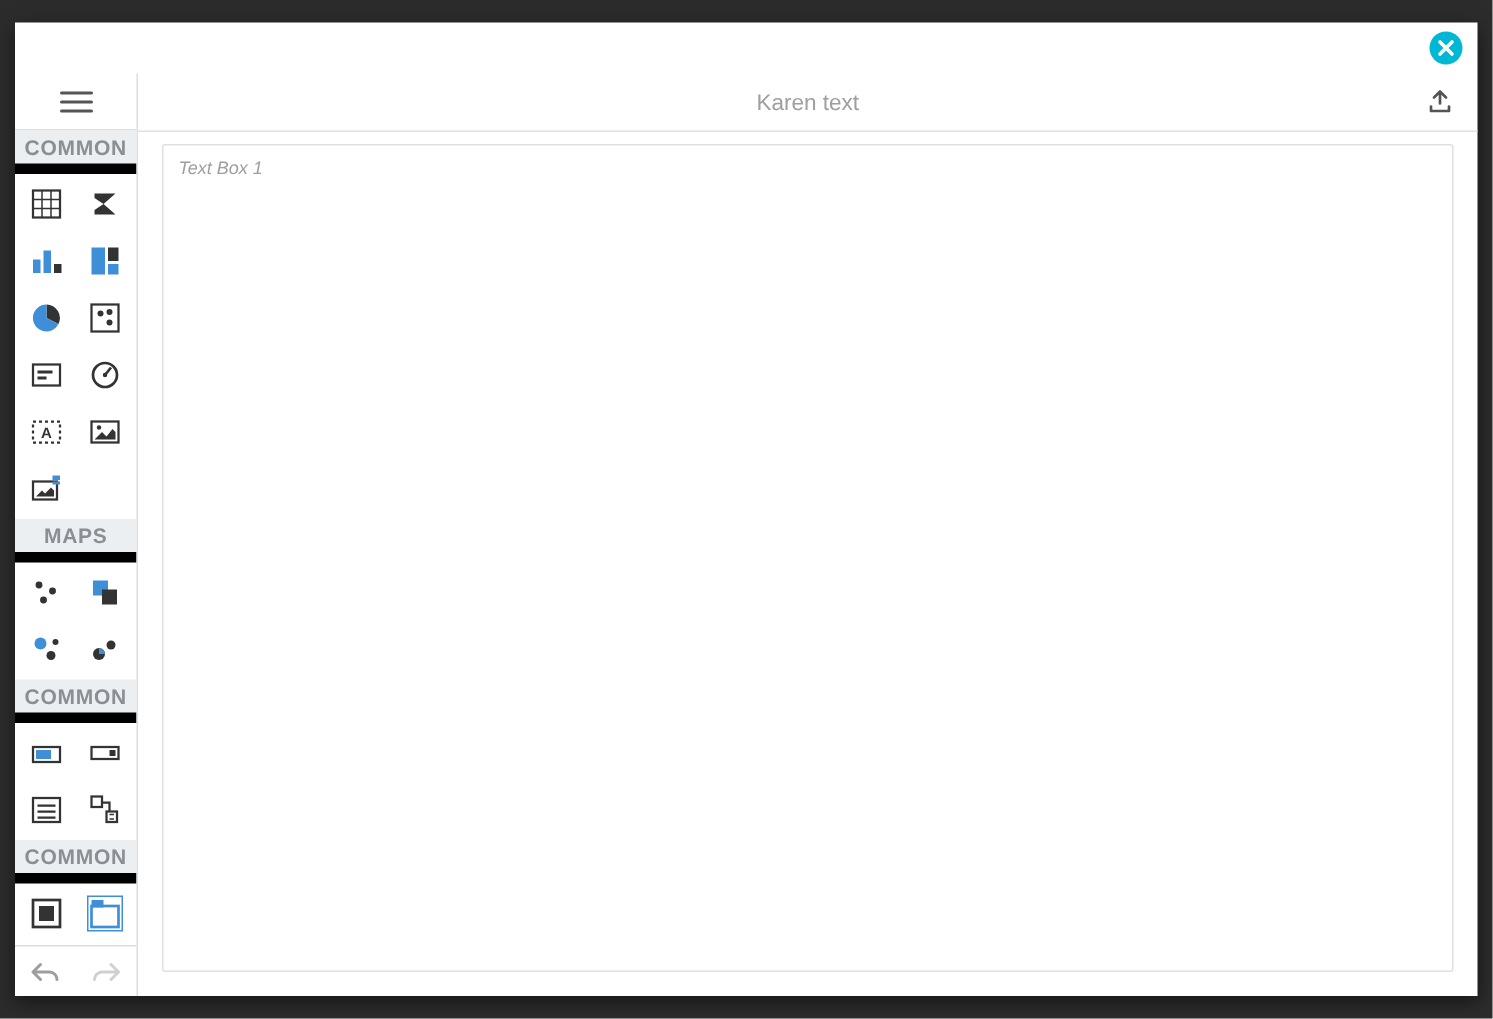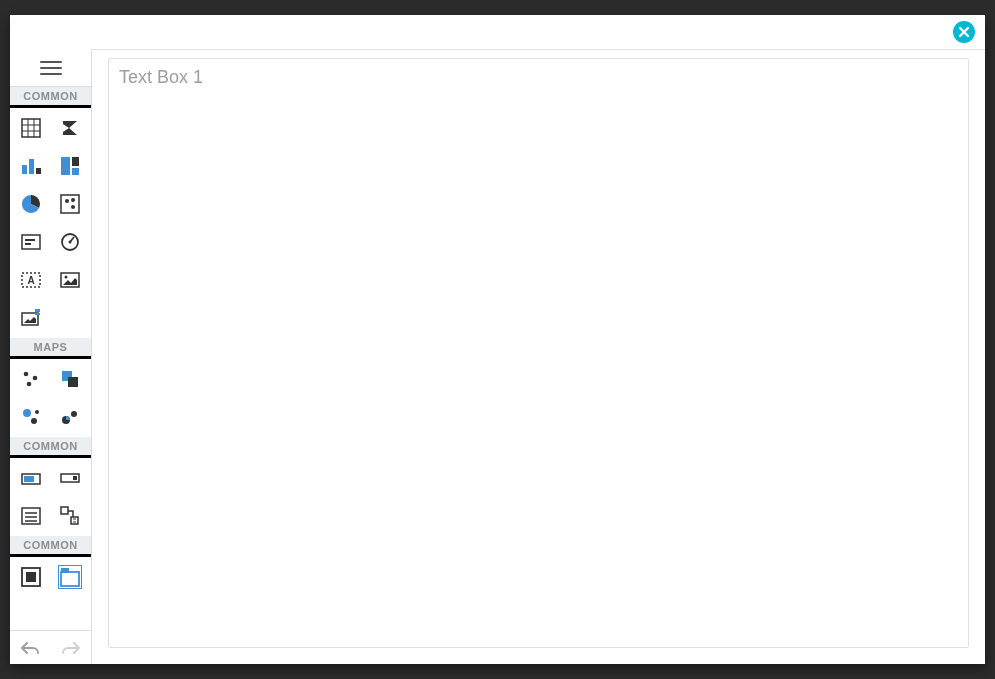--- a/index.html
+++ b/index.html
@@ -55,26 +55,26 @@
     display: flex;
     align-items: center;
     justify-content: center;
     border-bottom: 1px solid #ddd;
     cursor: pointer;
   }
   .hamburger svg { display:block; }
   .group-label {
     background: #eceff1;
     color: #8a8f94;
-    font-size: 11px;
+    font-size: 14px;
     font-weight: 600;
     text-align: center;
     letter-spacing: 0.5px;
     padding: 3px 0;
-    border-bottom: 3px solid #000000;
+    border-bottom: 7px solid #000000;
   }
   .tool-grid {
     display: grid;
     grid-template-columns: 1fr 1fr;
     padding: 4px 2px;
     gap: 6px 0;
   }
   .tool-item {
     display: flex;
     align-items: center;
@@ -128,22 +128,23 @@
     border-top: 1px solid #e0e0e0;
     padding: 8px 16px 16px 16px;
     overflow: auto;
   }
   .text-box {
     border: 1px solid #e0e0e0;
     border-radius: 2px;
     width: 100%;
     height: 100%;
     padding: 8px 10px;
-    font-size: 18px;
+    font-size: 12px;
     color: #9e9e9e;
+    font-style: italic;
   }
 </style>
 </head>
 <body>
 
 <div class="window">
   <div class="close-btn">
     <svg width="12" height="12" viewBox="0 0 12 12">
         <path d="M2 2 L10 10 M10 2 L2 10" stroke="#fff" stroke-width="2.4" stroke-linecap="round"></path>
       </svg>
@@ -319,20 +320,29 @@
         </div>
         <div class="ur">
           <svg width="20" height="14" viewBox="0 0 20 14">
               <path d="M13 2 L18 7 L13 12 M18 7 H7 A5 5 0 0 0 2 12" fill="none" stroke="#d0d0d0" stroke-width="2" stroke-linecap="round" stroke-linejoin="round"></path>
             </svg>
         </div>
       </div>
     </div>
 
     <div class="main">
+      <div class="titlebar">
+        <div class="title-lbl">Karen text</div>
+        <div class="export-btn">
+          <svg width="18" height="18" viewBox="0 0 18 18">
+              <path d="M9 2v8M5 6l4-4 4 4" fill="none" stroke="#555" stroke-width="1.8" stroke-linecap="round" stroke-linejoin="round"></path>
+              <path d="M3 12v3h12v-3" fill="none" stroke="#555" stroke-width="1.8" stroke-linecap="round" stroke-linejoin="round"></path>
+            </svg>
+        </div>
+      </div>
       <div class="canvas">
         <div class="text-box">
           <span>Text Box 1</span>
         </div>
       </div>
     </div>
   </div>
 </div>
 
 </body></html>

